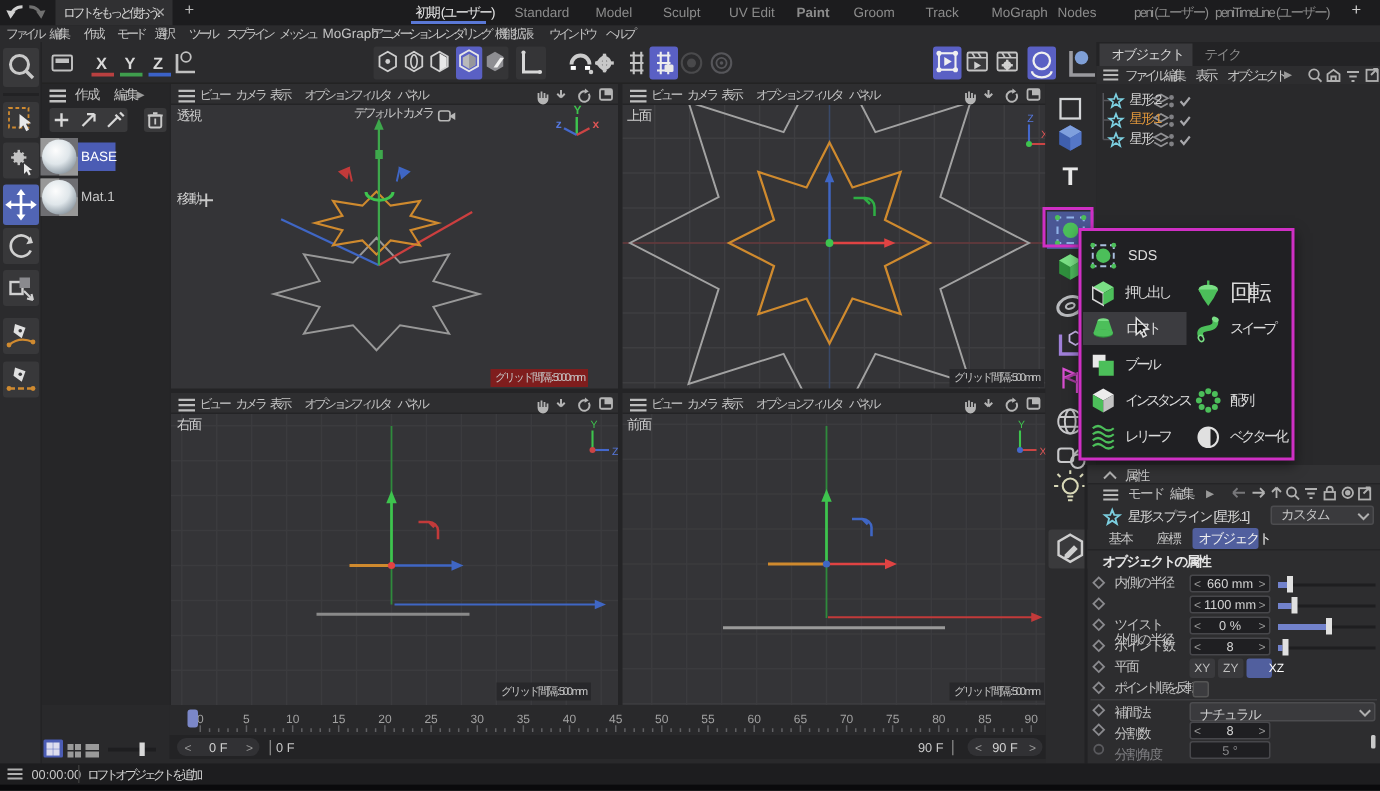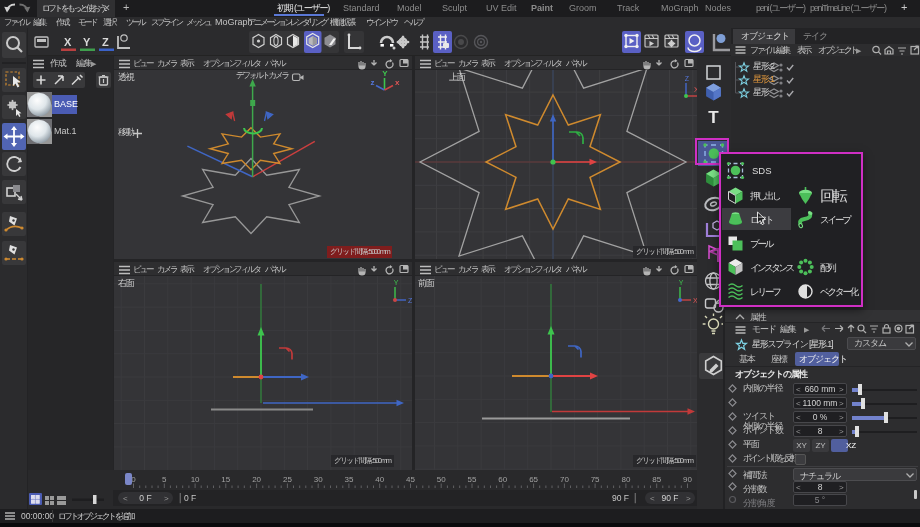--- a/index.html
+++ b/index.html
@@ -359,21 +359,21 @@
  <circle cx="138" cy="92" r="2.6" fill="#3ec44e"></circle>
  <path d="M154 62 h8 a6 6 0 0 1 6 6 v6 M161 62 l4 4" stroke="#2fae44" stroke-width="1.7" fill="none"></path>
  <g transform="translate(686,0) translate(-415,96) translate(0,-70)">
   <path d="M0 0 V-13" stroke="#4468cc" stroke-width="1.4"></path>
         <path d="M0 0 H11" stroke="#cc4444" stroke-width="1.4"></path>
         <circle cx="0" cy="0" r="2" fill="#3ec44e"></circle>
   <text x="1" y="-15" fill="#5577dd" font-size="7" text-anchor="middle" font-family="Liberation Sans">Z</text>
   <text x="8" y="-4" fill="#dd5555" font-size="7" font-family="Liberation Sans">X</text>
  </g>
 </svg>
-<div class="txt" style="left:418px;top:72px;color:#d0d0d0;letter-spacing:-1.2px;margin-left:31px;">上面</div>
+<div class="txt" style="left:418px;top:72px;color:#d0d0d0;letter-spacing:-1.2px;">上面</div>
 <div class="abs" style="left:633px;top:246px;height:12px;background:#28282b;color:#c4c4c4;font-size:7.5px;line-height:12px;padding:0 3px;white-space:nowrap;letter-spacing:-1.5px;">グリッド間隔 : 500 mm</div>
 
 <div class="abs" style="left:114px;top:262px;width:298px;height:14px;background:#2e2e30;border-bottom:1px solid #242426;"></div>
 <svg class="abs" width="14" height="10" style="left:118px;top:265px">
       <path d="M1 1.5h11M1 5h11M1 8.5h11" stroke="#bdbdbd" stroke-width="1.5"></path>
     </svg>
 <div class="txt" style="left:133px;top:264px;font-size:8.5px;letter-spacing:-2.2px;">ビュー</div>
 <div class="txt" style="left:157px;top:264px;font-size:8.5px;letter-spacing:-2.2px;">カメラ</div>
 <div class="txt" style="left:180px;top:264px;font-size:8.5px;letter-spacing:-2.2px;">表示</div>
 <div class="txt" style="left:203px;top:264px;font-size:8.5px;letter-spacing:-2.2px;">オプション</div>

